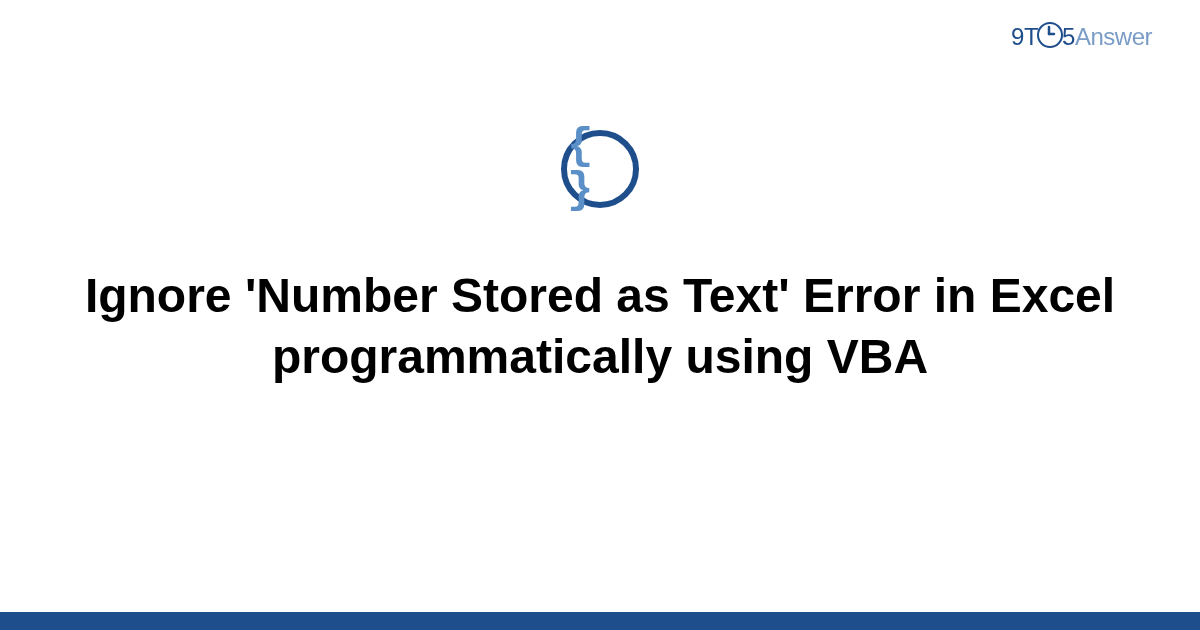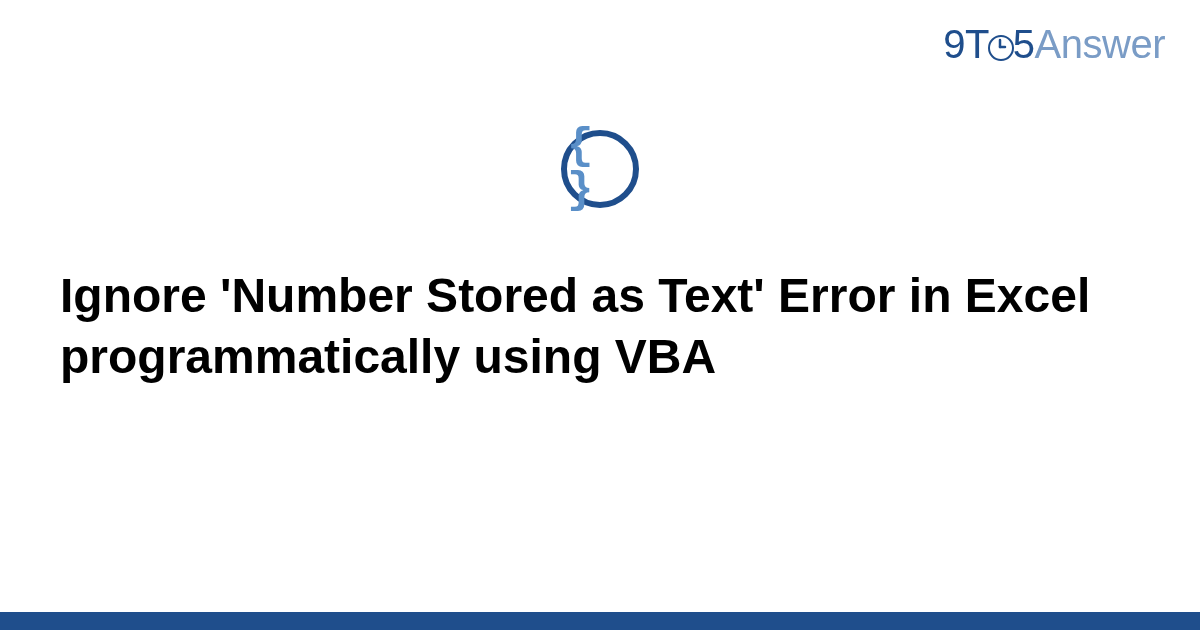--- a/index.html
+++ b/index.html
@@ -11,22 +11,22 @@
       width: 1200px;
       height: 630px;
       background: #ffffff;
       font-family: Arial, Helvetica, sans-serif;
       position: relative;
       overflow: hidden;
     }
     .logo {
       position: absolute;
       top: 22px;
-      right: 35px;
-      font-size: 40px;
+      right: 48px;
+      font-size: 24px;
       font-weight: 400;
       letter-spacing: -0.5px;
     }
     .logo-part1 {
       color: #1f4e8c;
       font-weight: 500;
     }
     .logo-clock {
       display: inline-block;
       position: relative;
@@ -68,20 +68,21 @@
       letter-spacing: -2px;
       line-height: 1;
       margin-top: -3px;
     }
     .title {
       position: absolute;
       top: 265px;
       left: 50%;
       transform: translateX(-50%);
       width: 90%;
+      text-align: center;
       font-size: 48px;
       font-weight: bold;
       color: #000000;
       line-height: 1.28;
     }
     .bottom-bar {
       position: absolute;
       bottom: 0;
       left: 0;
       width: 100%;

